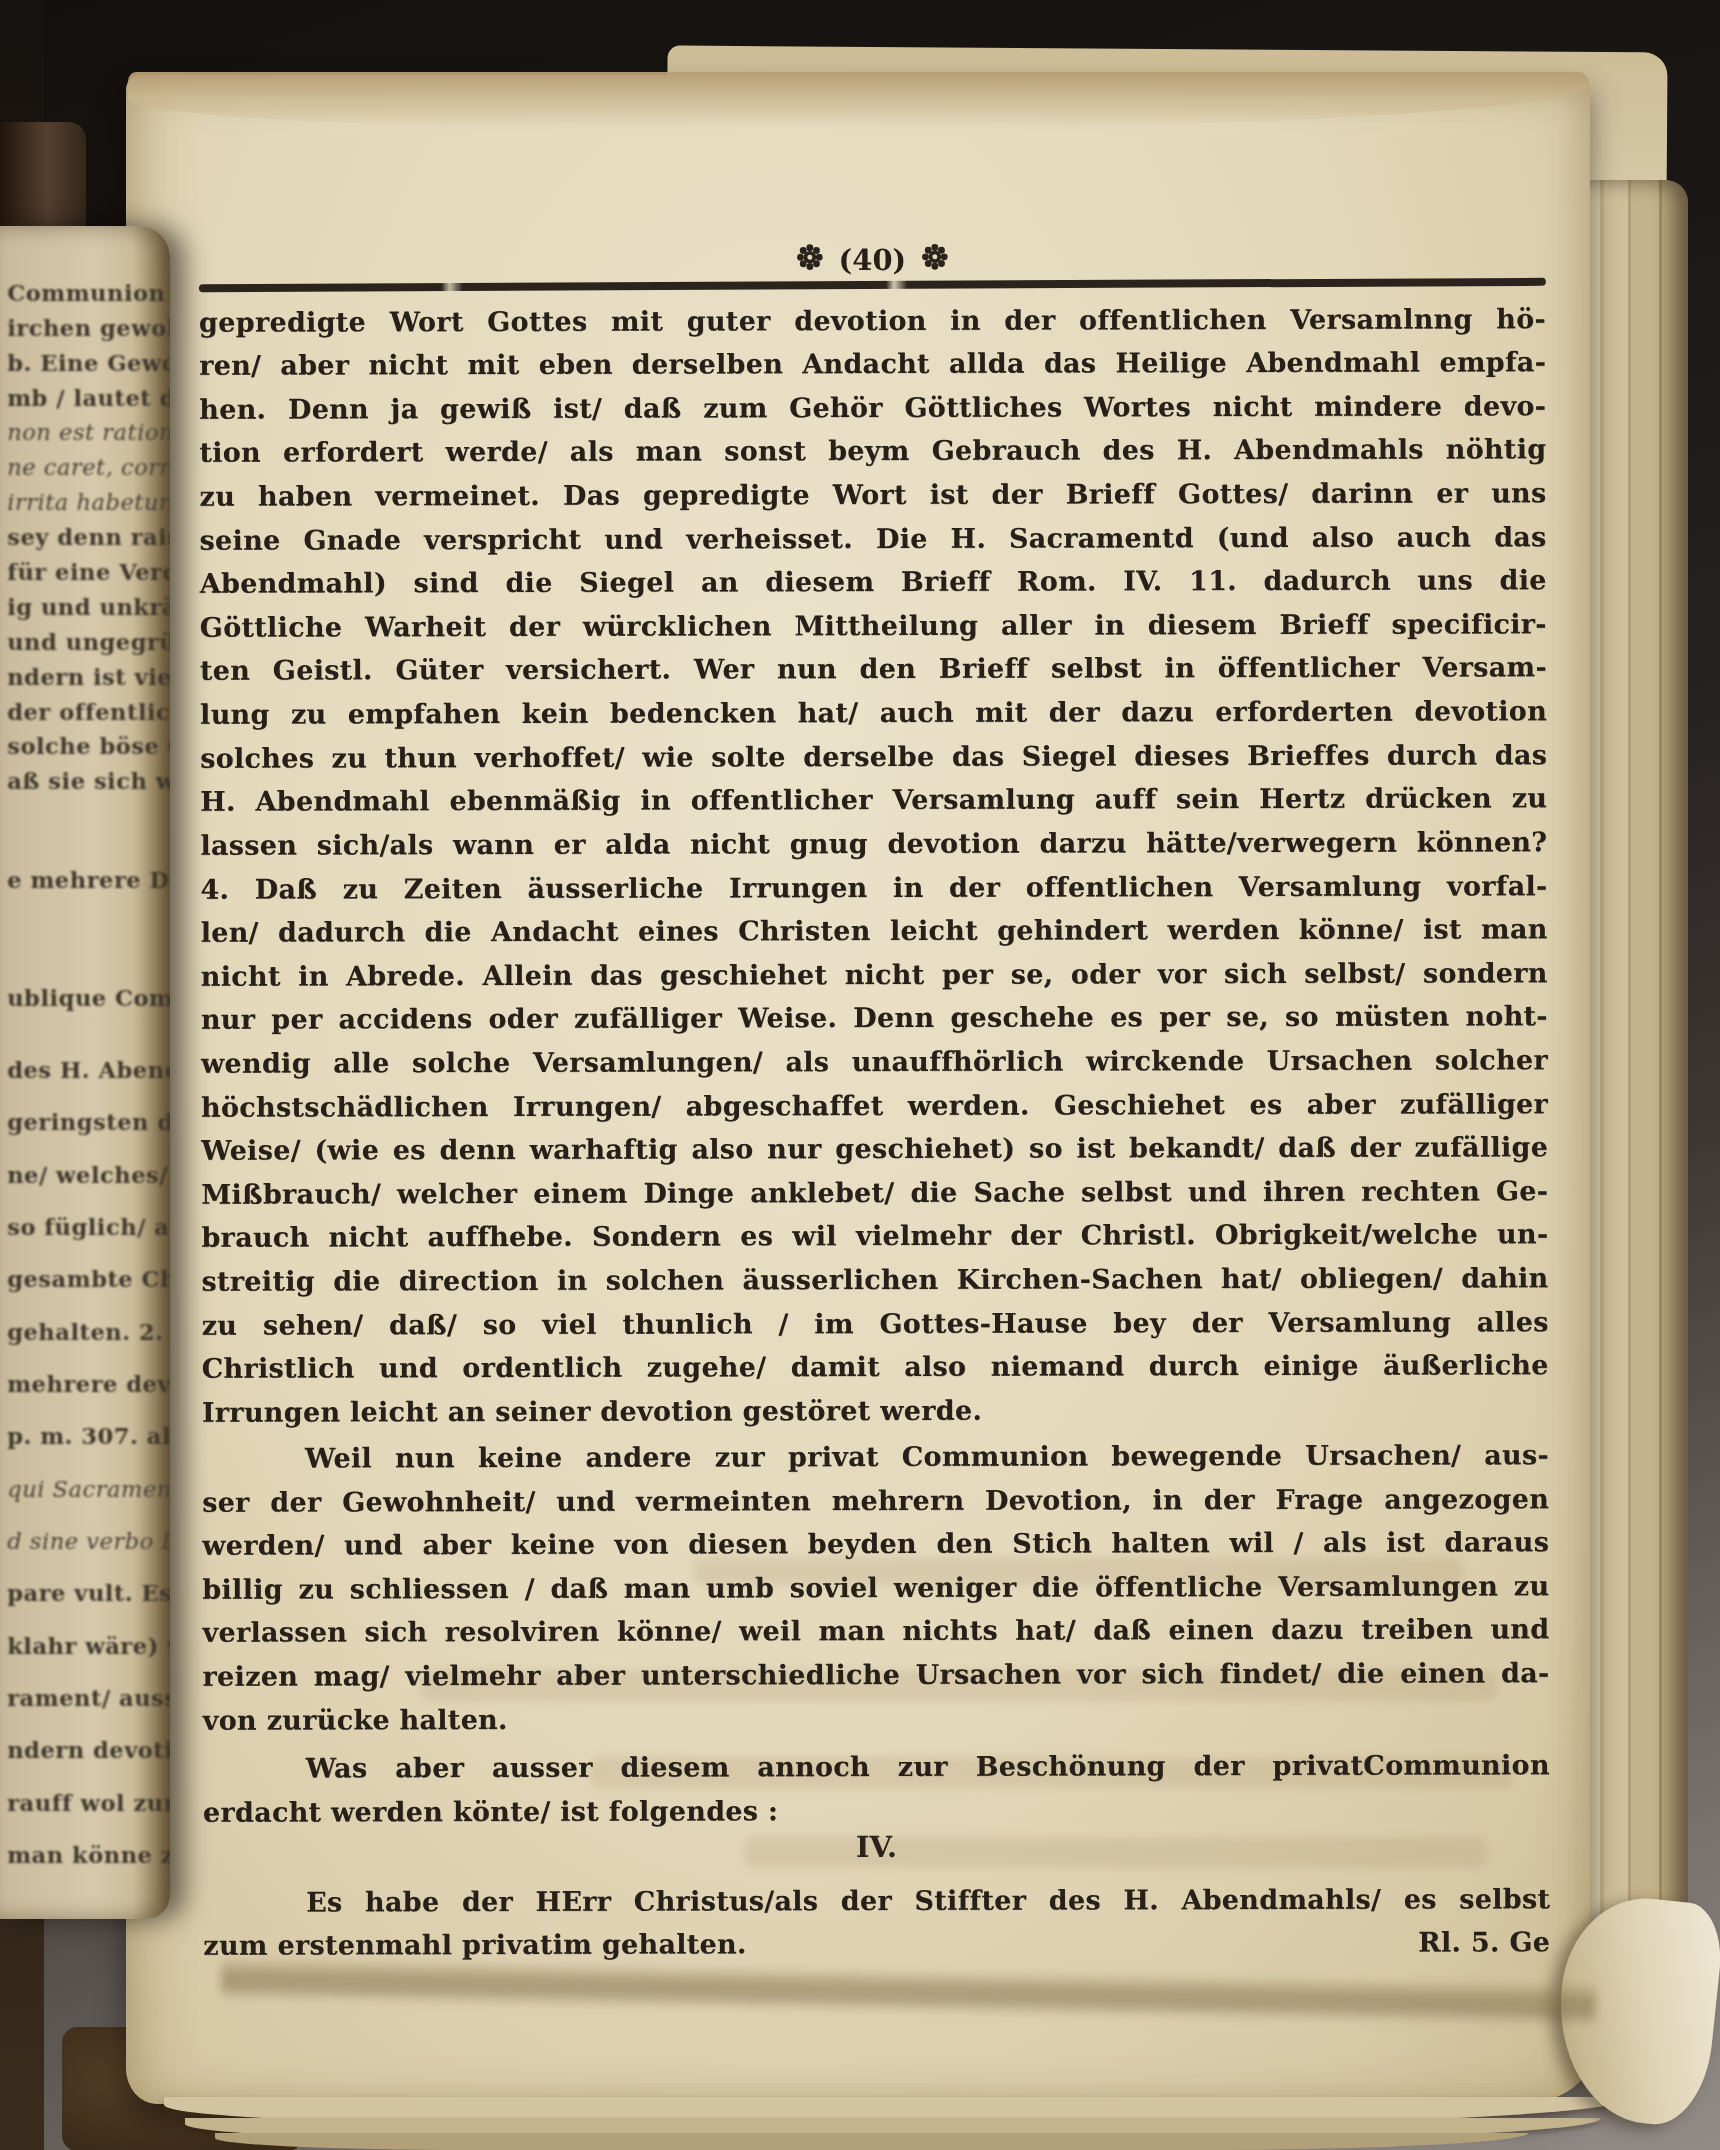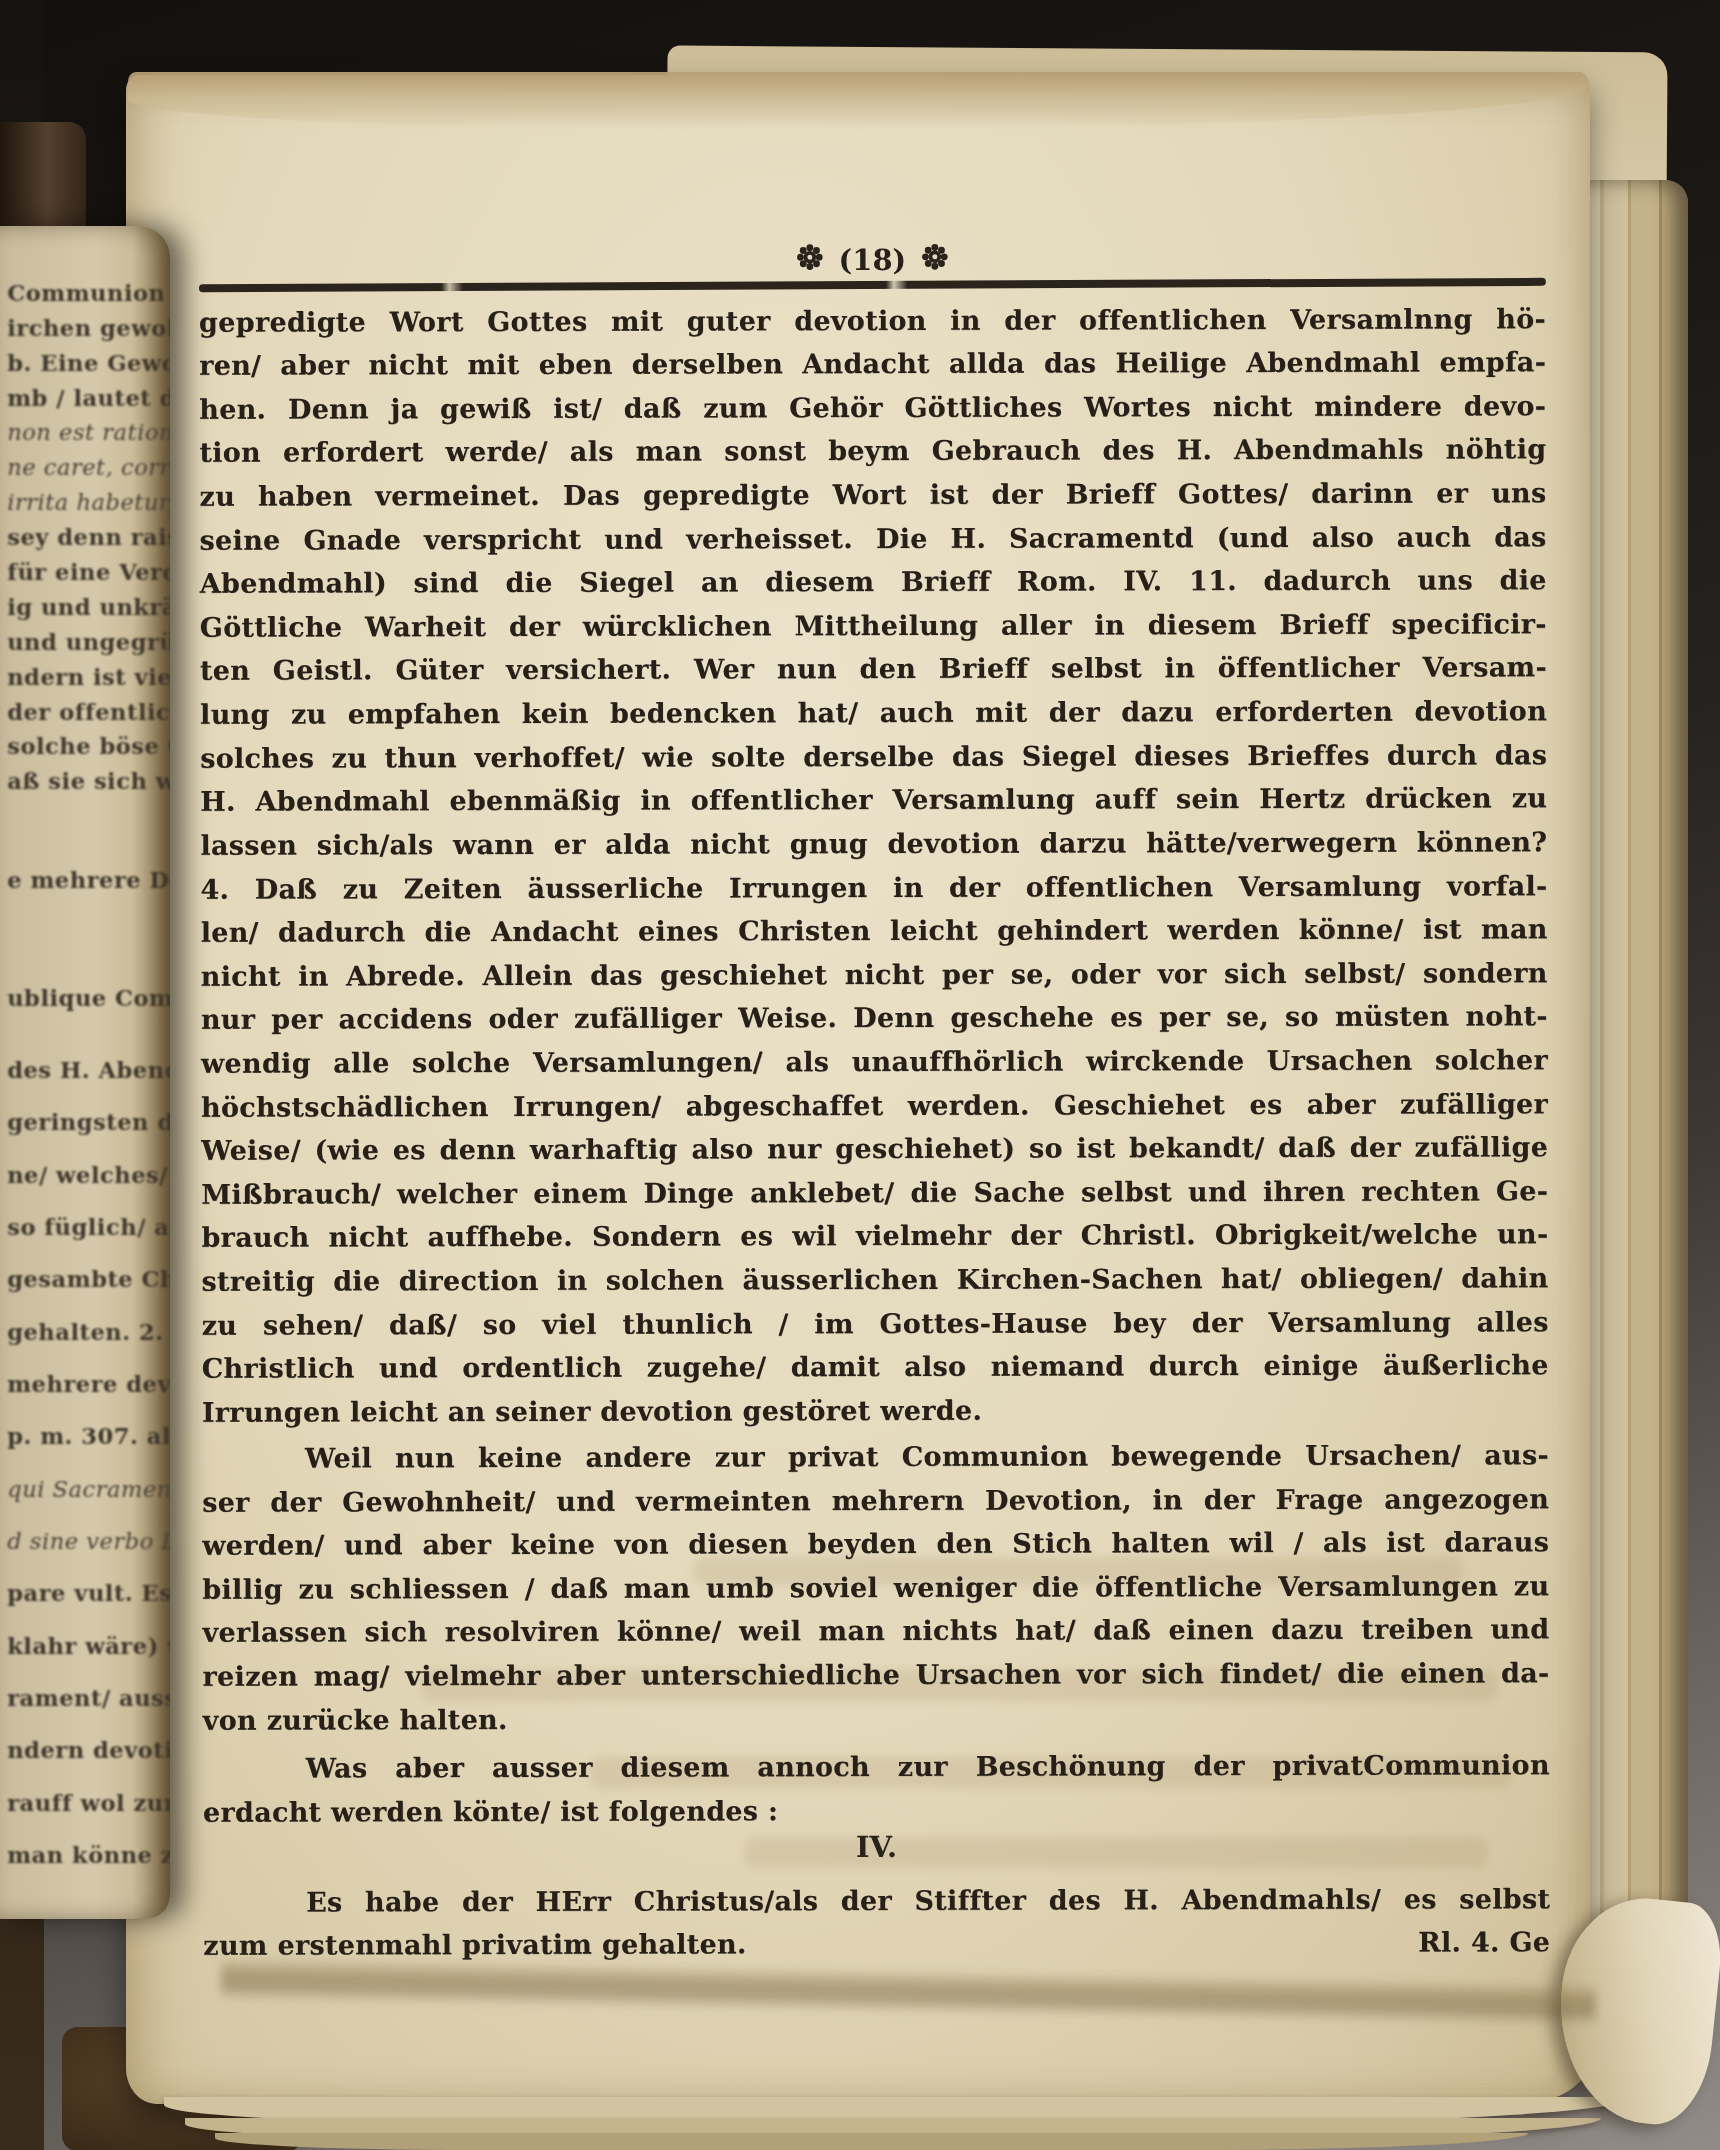--- a/index.html
+++ b/index.html
@@ -132,21 +132,21 @@
             <circle cx="13.4" cy="34.6" r="5.5"></circle>
         <circle cx="9" cy="24" r="5.5"></circle>
             <circle cx="13.4" cy="13.4" r="5.5"></circle>
             <circle cx="24" cy="9" r="5.5"></circle>
             <circle cx="34.6" cy="13.4" r="5.5"></circle>
         <circle cx="24" cy="24" r="10"></circle>
           </g>
           <circle cx="24" cy="24" r="4" fill="#e4dabf"></circle>
         </svg>
     </span>
-    <span>(18)</span>
+    <span>(40)</span>
     <span class="rosette">
       <svg viewBox="0 0 48 48" width="30" height="30">
           <g fill="#2b241c">
         <circle cx="39" cy="24" r="5.5"></circle>
             <circle cx="34.6" cy="34.6" r="5.5"></circle>
             <circle cx="24" cy="39" r="5.5"></circle>
             <circle cx="13.4" cy="34.6" r="5.5"></circle>
         <circle cx="9" cy="24" r="5.5"></circle>
             <circle cx="13.4" cy="13.4" r="5.5"></circle>
             <circle cx="24" cy="9" r="5.5"></circle>
@@ -195,21 +195,21 @@
   <div class="tl pl" style="top:1697px">von zurücke halten.</div>
 
   <div class="tl jf ind" style="top:1745px">Was aber ausser diesem annoch zur Beschönung der privatCommunion</div>
   <div class="tl pl" style="top:1789px">erdacht werden könte/ ist folgendes :</div>
 
   <div class="sect">IV.</div>
 
   <div class="tl jf ind" style="top:1879px">Es habe der HErr Christus/als der Stiffter des H. Abendmahls/ es selbst</div>
   <div class="tl row37" style="top:1922px">
     <span>zum erstenmahl privatim gehalten.</span>
-    <span>Rl. 4. Ge</span>
+    <span>Rl. 5. Ge</span>
   </div>
 </div>
 
 <div class="abs crease"></div>
 <div class="abs s1"></div>
 <div class="abs s2"></div>
 <div class="abs s3"></div>
 <div class="abs curl"></div>
 
 

